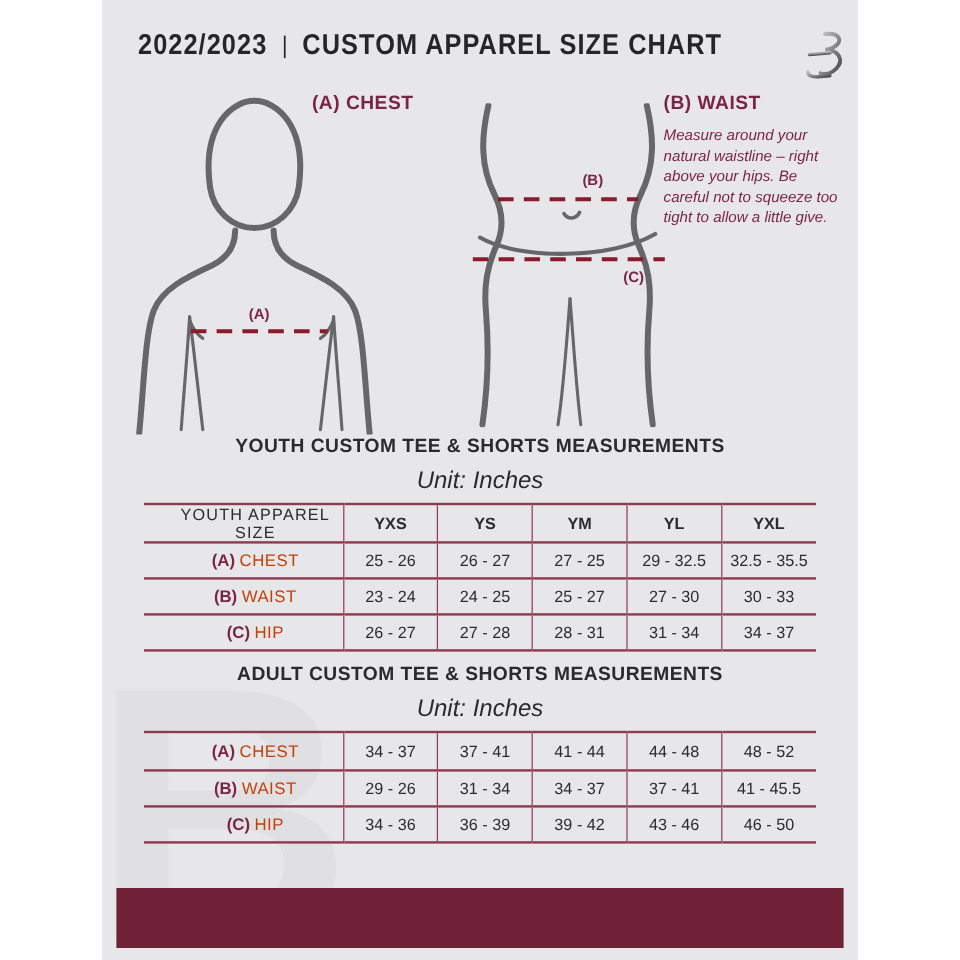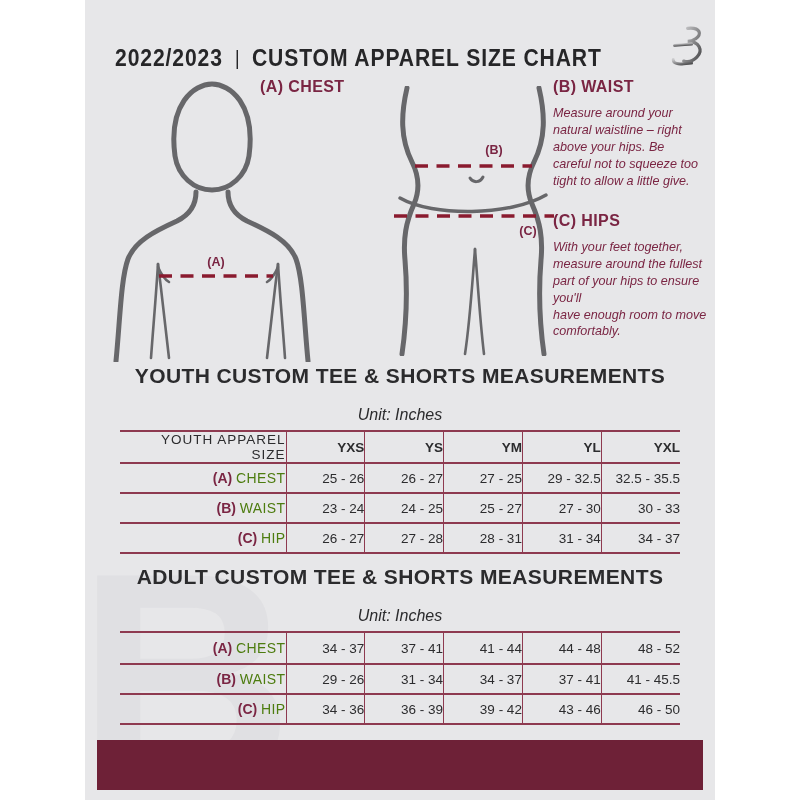--- a/index.html
+++ b/index.html
@@ -14,55 +14,55 @@
   *{margin:0;padding:0;box-sizing:border-box;}
   html,body{width:800px;height:800px;background:#ffffff;font-family:"Liberation Sans",sans-serif;}
   .stage{position:relative;width:800px;height:800px;overflow:hidden;}
   .page{position:absolute;left:85px;top:0;width:630px;height:800px;background:var(--bg);overflow:hidden;}
 
   
   .watermark{position:absolute;left:-8px;top:528px;font-size:300px;font-weight:bold;
     color:#e0e0e3;line-height:1;z-index:0;letter-spacing:-10px;}
 
   
-  .header{position:relative;z-index:1;display:flex;align-items:flex-end;padding:24px 12px 0 30px;height:72px;}
+  .header{position:relative;z-index:1;display:flex;align-items:flex-start;padding:24px 12px 0 30px;height:72px;}
   .title-wrap{display:flex;align-items:center;gap:12px;transform:scaleX(.88);transform-origin:left center;white-space:nowrap;}
   .title-year,.title-main{font-size:24px;font-weight:bold;color:#262628;letter-spacing:1px;}
   .title-div{font-size:20px;color:#262628;font-weight:normal;padding:0 2px;}
   .brand{margin-left:auto;display:flex;align-items:center;gap:10px;}
 
   
   .diagram-area{position:relative;z-index:1;height:292px;}
   .fig{position:absolute;}
   .fig-upper{left:26px;top:2px;}
   .fig-lower{left:303px;top:14px;}
   .inst{position:absolute;color:var(--maroon);}
   .inst h3{font-size:16px;font-weight:bold;letter-spacing:.4px;margin-bottom:9px;}
   .inst p{font-size:12.6px;font-style:italic;line-height:1.34;white-space:pre-line;}
   .inst-a{left:175px;top:6px;width:132px;}
   .inst-b{left:468px;top:6px;width:150px;}
   .inst-c{left:468px;top:140px;width:158px;}
 
   
   .section{position:relative;z-index:1;}
-  .section-title{text-align:center;font-size:21px;font-weight:bold;color:#2b2b2d;letter-spacing:.4px;}
-  .section-unit{text-align:center;font-size:16px;font-style:italic;color:#2b2b2d;margin-top:18px;}
+  .section-title{text-align:center;font-size:16px;font-weight:bold;color:#2b2b2d;letter-spacing:.4px;}
+  .section-unit{text-align:center;font-size:20px;font-style:italic;color:#2b2b2d;margin-top:8px;}
   .adult-section{margin-top:11px;}
 
   
   table.size-table{border-collapse:collapse;width:560px;margin:6px auto 0;table-layout:fixed;}
-  table.size-table td{border-bottom:2px solid var(--tborder);height:30px;text-align:right;
+  table.size-table td{border-bottom:2px solid var(--tborder);height:30px;text-align:center;
     font-size:13.5px;color:#2c2c2e;background:transparent;}
   table.size-table tr:first-child td{border-top:2px solid var(--tborder);height:32px;}
   table.size-table td + td{border-left:1.5px solid var(--tborder);}
   td.first-col{text-align:left;padding-left:20px;}
   td.size-head-label{font-size:13px;color:#4b4b4d;letter-spacing:1px;}
   td.size-head{font-weight:bold;font-size:14.5px;color:#28282a;border-radius:14px;}
   .row-key{color:var(--maroon);font-weight:bold;font-size:14px;}
-  .row-label{color:#4d7c0f;font-size:14px;letter-spacing:.4px;}
+  .row-label{color:#c2410c;font-size:14px;letter-spacing:.4px;}
 
   
   .footer-bar{position:absolute;z-index:1;left:12px;top:740px;width:606px;height:50px;background:var(--bar);}
 
   svg text{font-family:"Liberation Sans",sans-serif;font-weight:bold;fill:var(--maroon);font-size:12.5px;}
 </style>
 </head>
 <body>
 
 <div class="stage">
@@ -135,25 +135,20 @@
         </svg>
       </div>
 
       <div class="inst inst-a">
         <h3>(A) CHEST</h3>
       </div>
       <div class="inst inst-b">
         <h3>(B) WAIST</h3>
         <p>Measure around your natural waistline – right above your hips. Be careful not to squeeze too tight to allow a little give.</p>
       </div>
-      <div class="inst inst-c">
-        <h3>(C) HIPS</h3>
-        <p>With your feet together, measure around the fullest part of your hips to ensure you'll
-have enough room to move comfortably.</p>
-      </div>
     </div>
 
     <div class="section">
       <div class="section-title">YOUTH CUSTOM TEE &amp; SHORTS MEASUREMENTS</div>
       <div class="section-unit">Unit: Inches</div>
       <table class="size-table">
         <colgroup>
             <col style="width:166px">
             <col>
             <col>

